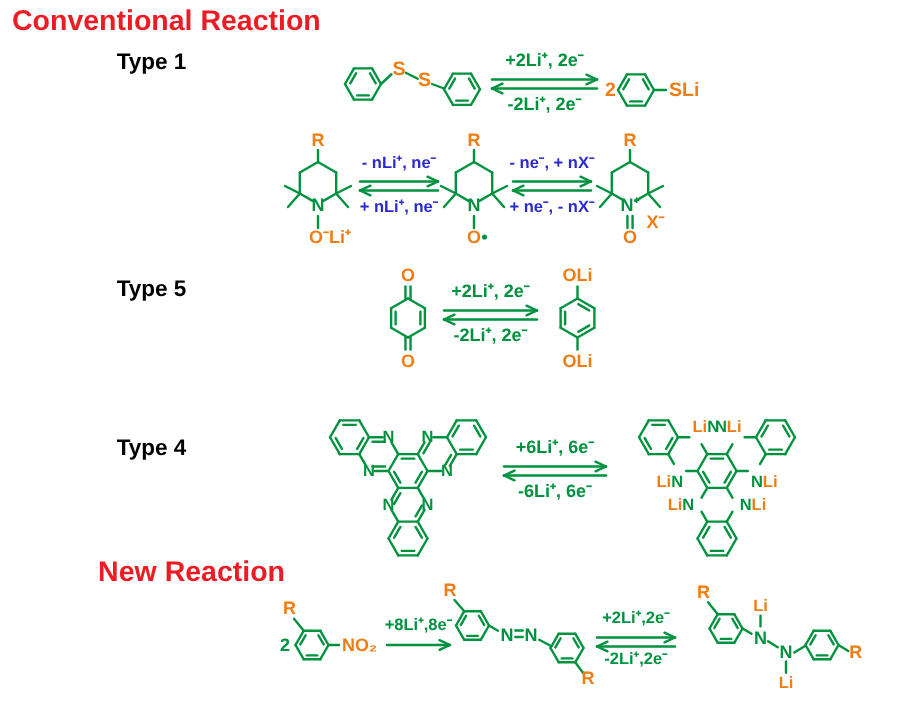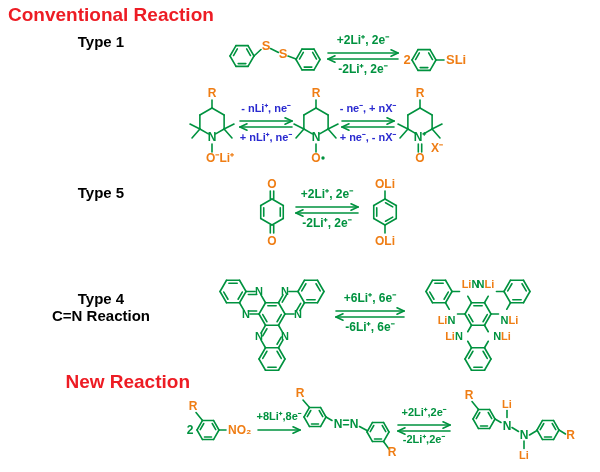--- a/index.html
+++ b/index.html
@@ -416,16 +416,15 @@
   <div class="heading" style="left:8px;top:4px">Conventional Reaction</div>
 
   <div class="rowlabel" style="left:12px;top:33px">
     <div>Type 1</div>
   </div>
   <div class="rowlabel" style="left:12px;top:184px">
     <div>Type 5</div>
   </div>
   <div class="rowlabel" style="left:12px;top:290px">
     <div>Type 4</div>
-    <div>C=N Reaction</div>
   </div>
   <div class="heading centered" style="left:12px;top:371px;width:178px">New Reaction</div>
 </div>
 
 </body></html>

